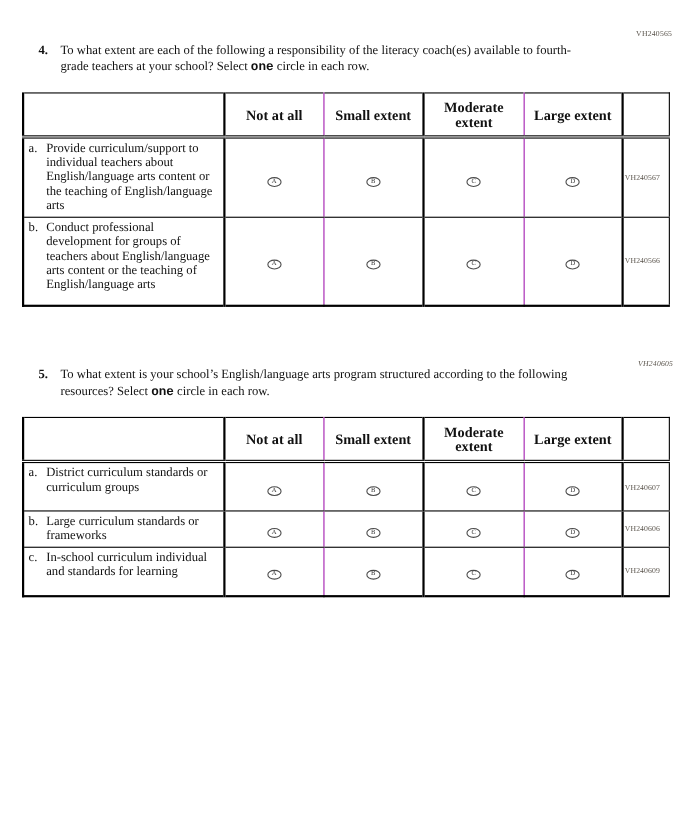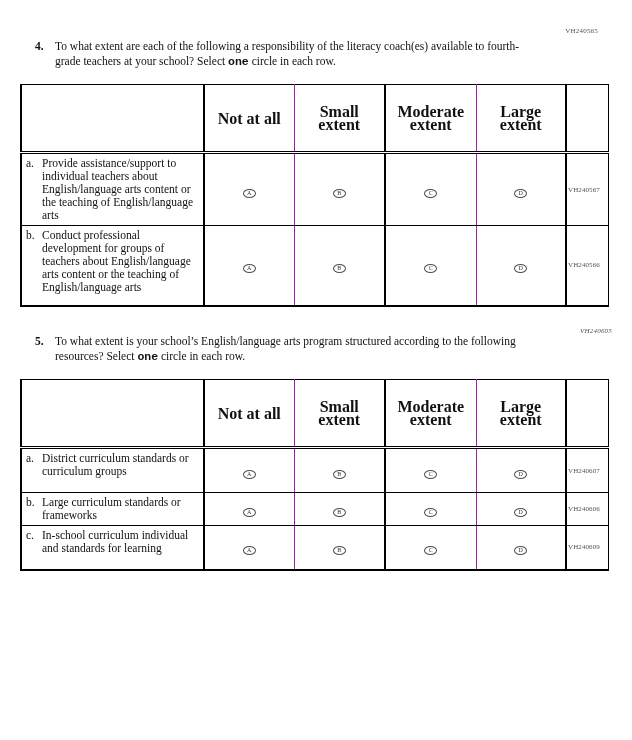--- a/index.html
+++ b/index.html
@@ -10,21 +10,21 @@
     color: #1a1a1a;
     position: relative;
     overflow: hidden;
   }
   .q-code {
     position: absolute;
     font-size: 7px;
     letter-spacing: 0.2px;
     color: #5a544c;
   }
-  #q4-code { top: 27px; right: 34px; }
+  #q4-code { top: 27px; right: 21px; }
   #q5-code { top: 327px; right: 20px; font-style: italic; }
 
   .q-text {
     position: absolute;
     left: 55px;
     width: 488px;
     font-size: 11.5px;
     line-height: 14.5px;
     color: #111;
   }
@@ -58,26 +58,26 @@
   .qtable th, .qtable td {
     border-bottom: 1px solid #000;
     vertical-align: middle;
     overflow: hidden;
   }
   .qtable tr.hdr th { border-bottom: 3px double #000; height: 34px; }
   .b2 { border-left: 2px solid #000; }
   .b1 { border-left: 1px solid #a21caf; }
 
   .qtable th {
-    font-size: 16px;
+    font-size: 13px;
     line-height: 13px;
     font-weight: bold;
     text-align: center;
     color: #111;
-    padding: 20px 3px;
+    padding: 6px 3px;
   }
   td.c-item {
     vertical-align: top;
     padding: 3px 2px 3px 0;
   }
   .item-wrap {
     position: relative;
     padding-left: 20px;
     font-size: 11.5px;
     line-height: 13px;
@@ -136,21 +136,21 @@
     <th class="c-opt b2">Not at all</th>
     <th class="c-opt b1">Small extent</th>
     <th class="c-opt b2">Moderate extent</th>
     <th class="c-opt b1">Large extent</th>
     <th class="c-code b2"></th>
   </tr>
   <tr class="rh-70">
     <td class="c-item">
       <div class="item-wrap">
         <span class="row-letter">a.</span>
-        <span>Provide assistance/support to individual teachers about English/language arts content or the teaching of English/language arts</span>
+        <span>Provide curriculum/support to individual teachers about English/language arts content or the teaching of English/language arts</span>
       </div>
     </td>
     <td class="c-opt b2"><span class="bubble">A</span></td>
     <td class="c-opt b1"><span class="bubble">B</span></td>
     <td class="c-opt b2"><span class="bubble">C</span></td>
     <td class="c-opt b1"><span class="bubble">D</span></td>
     <td class="c-code b2">VH240567</td>
   </tr>
   <tr class="rh-80">
     <td class="c-item">

